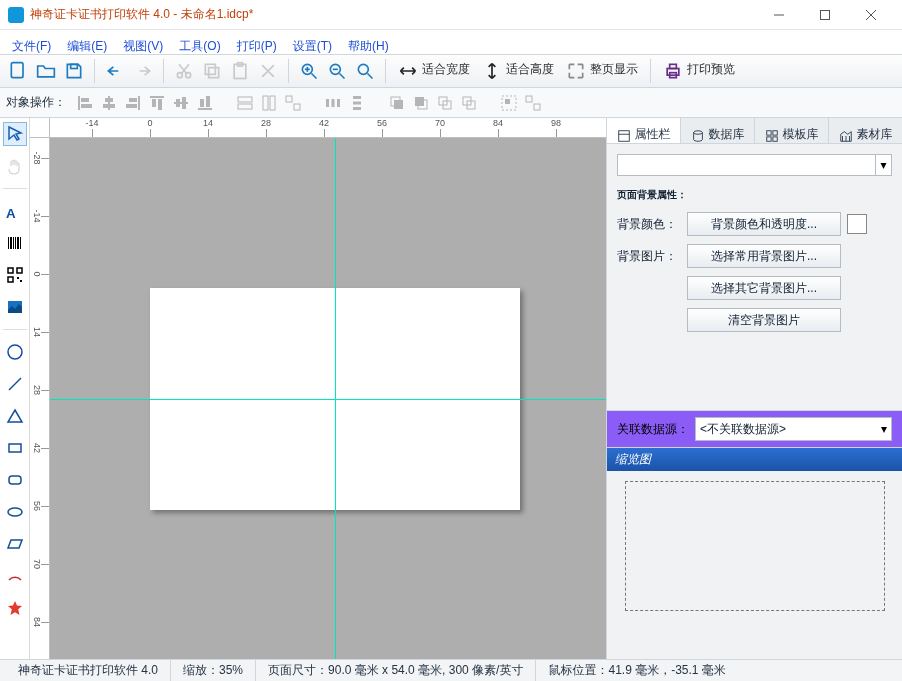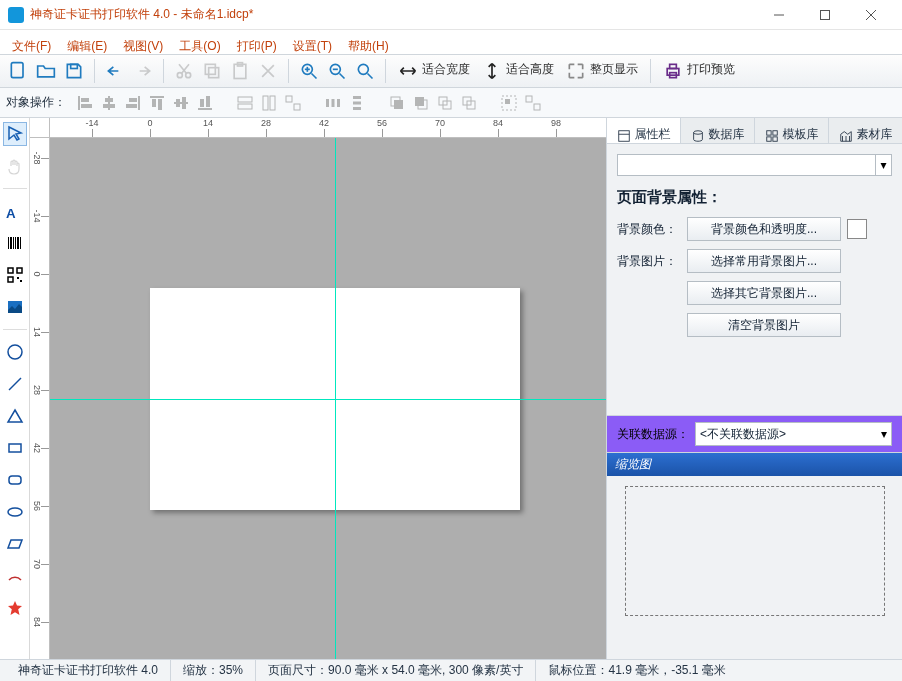--- a/index.html
+++ b/index.html
@@ -8,21 +8,21 @@
 
 .titlebar { height: 30px; background: #fff; display: flex; align-items: center; padding: 0 8px; border-bottom: 1px solid #e5e5e5; }
 .titlebar .app-icon { width: 16px; height: 16px; background: #1296db; border-radius: 3px; margin-right: 6px; }
 .titlebar .title-text { color: #c2410c; }
 .titlebar .win-btns { margin-left: auto; display: flex; gap: 0; }
 .titlebar .win-btn { width: 46px; height: 30px; display: flex; align-items: center; justify-content: center; color: #555; }
 .titlebar .win-btn svg { width: 10px; height: 10px; }
 
 
 .menubar { height: 24px; display: flex; align-items: center; padding: 0 4px; background: #fff; }
-.menubar .menu-item { padding: 2px 8px; color: #c2410c; margin-top: 8px; }
+.menubar .menu-item { padding: 2px 8px; color: #1d4ed8; margin-top: 8px; }
 
 
 .toolbar { height: 34px; background: linear-gradient(#fdfdfd,#eef1f4); border-top: 1px solid #d0d6dc; border-bottom: 1px solid #d0d6dc; display: flex; align-items: center; padding: 0 6px; gap: 4px; }
 .toolbar .tbtn { width: 24px; height: 24px; display: flex; align-items: center; justify-content: center; }
 .toolbar .sep { width: 1px; height: 24px; background: #cfd6dd; margin: 0 4px; }
 .toolbar .labelled { display: flex; align-items: flex-start; gap: 4px; padding: 0 4px; }
 .toolbar .labelled span { color: #2d2d2d; }
 .ico { width: 20px; height: 20px; }
 
 
@@ -57,21 +57,21 @@
 .r-tabs { height: 26px; display: flex; align-items: stretch; background: #eaedef; border-bottom: 1px solid #cfd6dd; }
 .r-tab { flex: 1; display: flex; align-items: flex-end; justify-content: center; gap: 4px; border-right: 1px solid #cfd6dd; font-size: 12px; color: #253445; }
 .r-tab:last-child { border-right: none; }
 .r-tab.active { background: #fff; }
 .tab-ico { width: 14px; height: 14px; fill: #48586c; }
 
 .r-body { padding: 10px; flex: 0 0 auto; }
 .combo { width: 100%; height: 22px; border: 1px solid #b5bdc4; background: #fff; display: flex; align-items: center; justify-content: flex-end; }
 .combo .drop { width: 16px; height: 20px; border-left: 1px solid #b5bdc4; display: flex; align-items: center; justify-content: center; }
 
-.group-title { font-weight: bold; font-size: 15px; color: #122133; margin: 12px 0 10px; }
+.group-title { font-weight: bold; font-size: 10px; color: #122133; margin: 12px 0 10px; }
 .form-row { display: flex; align-items: center; margin-bottom: 8px; }
 .form-row .lab { width: 70px; color: #122133; }
 .btn-std { height: 24px; border: 1px solid #b5bdc4; background: linear-gradient(#fff,#e9edf1); padding: 0 12px; display: inline-flex; align-items: center; justify-content: center; color: #122133; cursor: pointer; width: 154px; }
 .swatch { width: 20px; height: 20px; border: 1px solid #888; background: #fff; margin-left: 6px; }
 
 .ds-bar { border-top: 1px solid #cfd6dd; border-bottom: 1px solid #cfd6dd; padding: 6px 10px; display: flex; align-items: center; gap: 6px; background: #8b5cf6; margin-top: 60px;}
 .ds-select { flex: 1; height: 24px; border: 1px solid #b5bdc4; background: #fff; display: flex; align-items: center; padding: 0 4px; }
 .ds-select .dv { flex: 1; color: #122133; font-size: 12px; }
 
 .thumb-hd { background: linear-gradient(#2c6fd1,#1b53a8); color: #fff; padding: 3px 8px; font-size: 12px; font-style: italic; }

